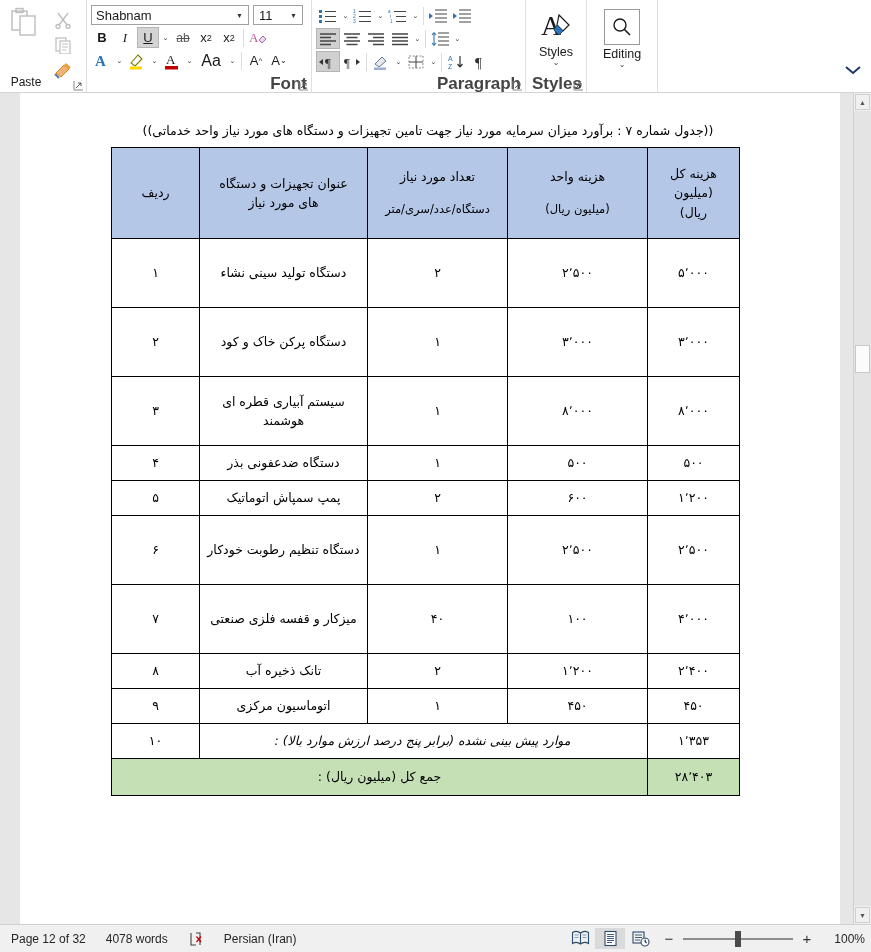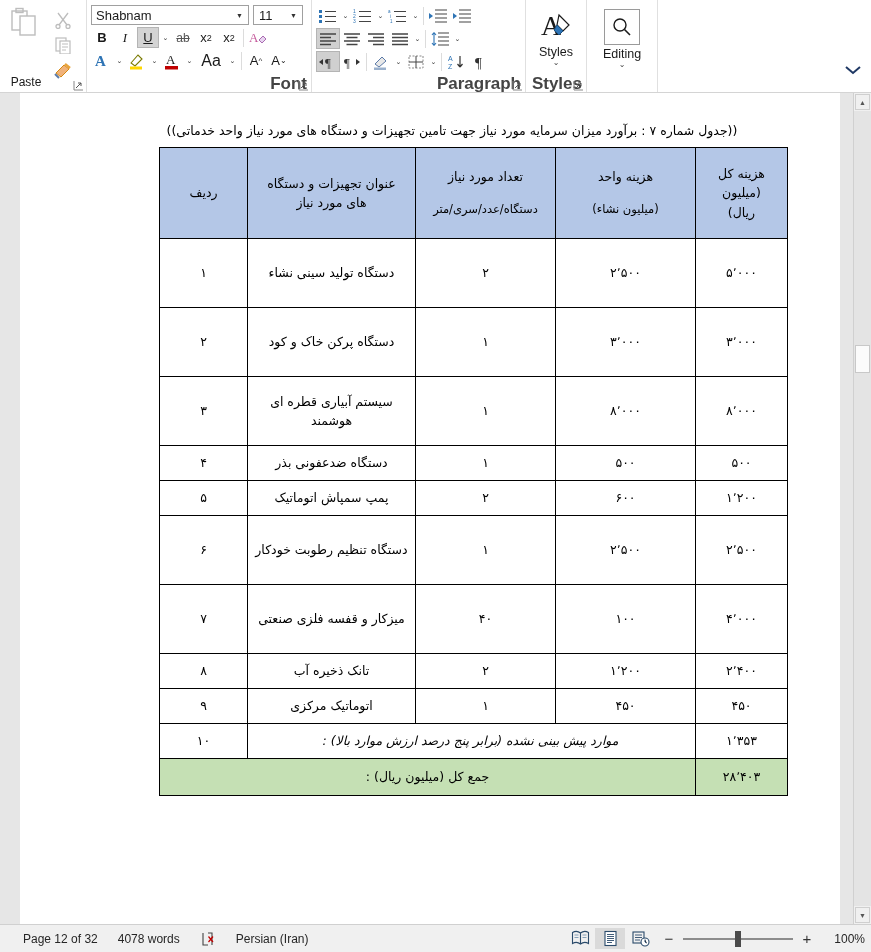--- a/index.html
+++ b/index.html
@@ -136,21 +136,21 @@
   }
   .page {
     position: absolute;
     left: 20px; top: 0;
     width: 820px; height: 840px;
     background: #ffffff;
   }
   .doc-content {
     position: absolute;
     left: 0; top: 0; right: 0;
-    padding: 30px 52px 0 96px;
+    padding: 30px 100px 0 96px;
     direction: rtl;
   }
   .tbl-title {
     font-family: "DejaVu Sans", sans-serif;
     font-size: 12.5px;
     color: #000;
     text-align: center;
     direction: rtl;
     margin-bottom: 9px;
     letter-spacing: -0.1px;
@@ -217,21 +217,21 @@
   
   .statusbar {
     height: 27px;
     flex: 0 0 auto;
     background: #f0f0f0;
     border-top: 1px solid #d0d0d0;
     display: flex; flex-direction: row; align-items: center;
     font-size: 12px; color: #262626;
     padding: 0 6px;
   }
-  .sb-left { display: flex; flex-direction: row; align-items: center; gap: 20px; padding-left: 5px; margin-left: 12px;}
+  .sb-left { display: flex; flex-direction: row; align-items: center; gap: 20px; padding-left: 5px;}
   .sb-spacer { flex: 1 1 auto; }
   .sb-right { display: flex; flex-direction: row; align-items: center; gap: 0px; }
   .view-btn {
     width: 30px; height: 21px;
     display: flex; align-items: center; justify-content: center;
     box-sizing: border-box;
   }
   .view-btn.active { background: #dadada; }
   .zoom-ctrl { display: flex; flex-direction: row; align-items: center; gap: 8px; margin-left: 8px;}
   .zoom-minus, .zoom-plus { font-size: 15px; color: #333; width: 12px; text-align:center; line-height: 12px;}
@@ -567,21 +567,21 @@
             </colgroup>
             <thead>
               <tr>
                 <th>
                   <span class="hdr-sub">هزینه کل</span>
                   <span class="hdr-sub">(میلیون</span>
                   <span class="hdr-sub">ریال)</span>
                 </th>
                 <th>
                   <span class="hdr-sub">هزینه واحد</span>
-                  <span class="hdr-sub2">(میلیون نشاء)</span>
+                  <span class="hdr-sub2">(میلیون ریال)</span>
                 </th>
                 <th>
                   <span class="hdr-sub">تعداد مورد نیاز</span>
                   <span class="hdr-sub2">دستگاه/عدد/سری/متر</span>
                 </th>
                 <th>
                   <span class="hdr-sub">عنوان تجهیزات و دستگاه</span>
                   <span class="hdr-sub">های مورد نیاز</span>
                 </th>
                 <th>ردیف</th>
@@ -641,21 +641,21 @@
                 <td class="cell-num">۲٬۴۰۰</td>
                 <td class="cell-num">۱٬۲۰۰</td>
                 <td class="cell-num">۲</td>
                 <td>تانک ذخیره آب</td>
                 <td class="cell-num">۸</td>
               </tr>
               <tr class="row-short">
                 <td class="cell-num">۴۵۰</td>
                 <td class="cell-num">۴۵۰</td>
                 <td class="cell-num">۱</td>
-                <td>اتوماتیک مرکزی</td>
+                <td>اتوماسیون مرکزی</td>
                 <td class="cell-num">۹</td>
               </tr>
               <tr class="row-short row-extra">
                 <td class="cell-num">۱٬۳۵۳</td>
                 <td class="extra-span" colspan="3">موارد پیش بینی نشده (برابر پنج درصد ارزش موارد بالا) :</td>
                 <td class="cell-num">۱۰</td>
               </tr>
               <tr class="total-row">
                 <td class="cell-num">۲۸٬۴۰۳</td>
                 <td class="total-label" colspan="4">جمع کل (میلیون ریال) :</td>

